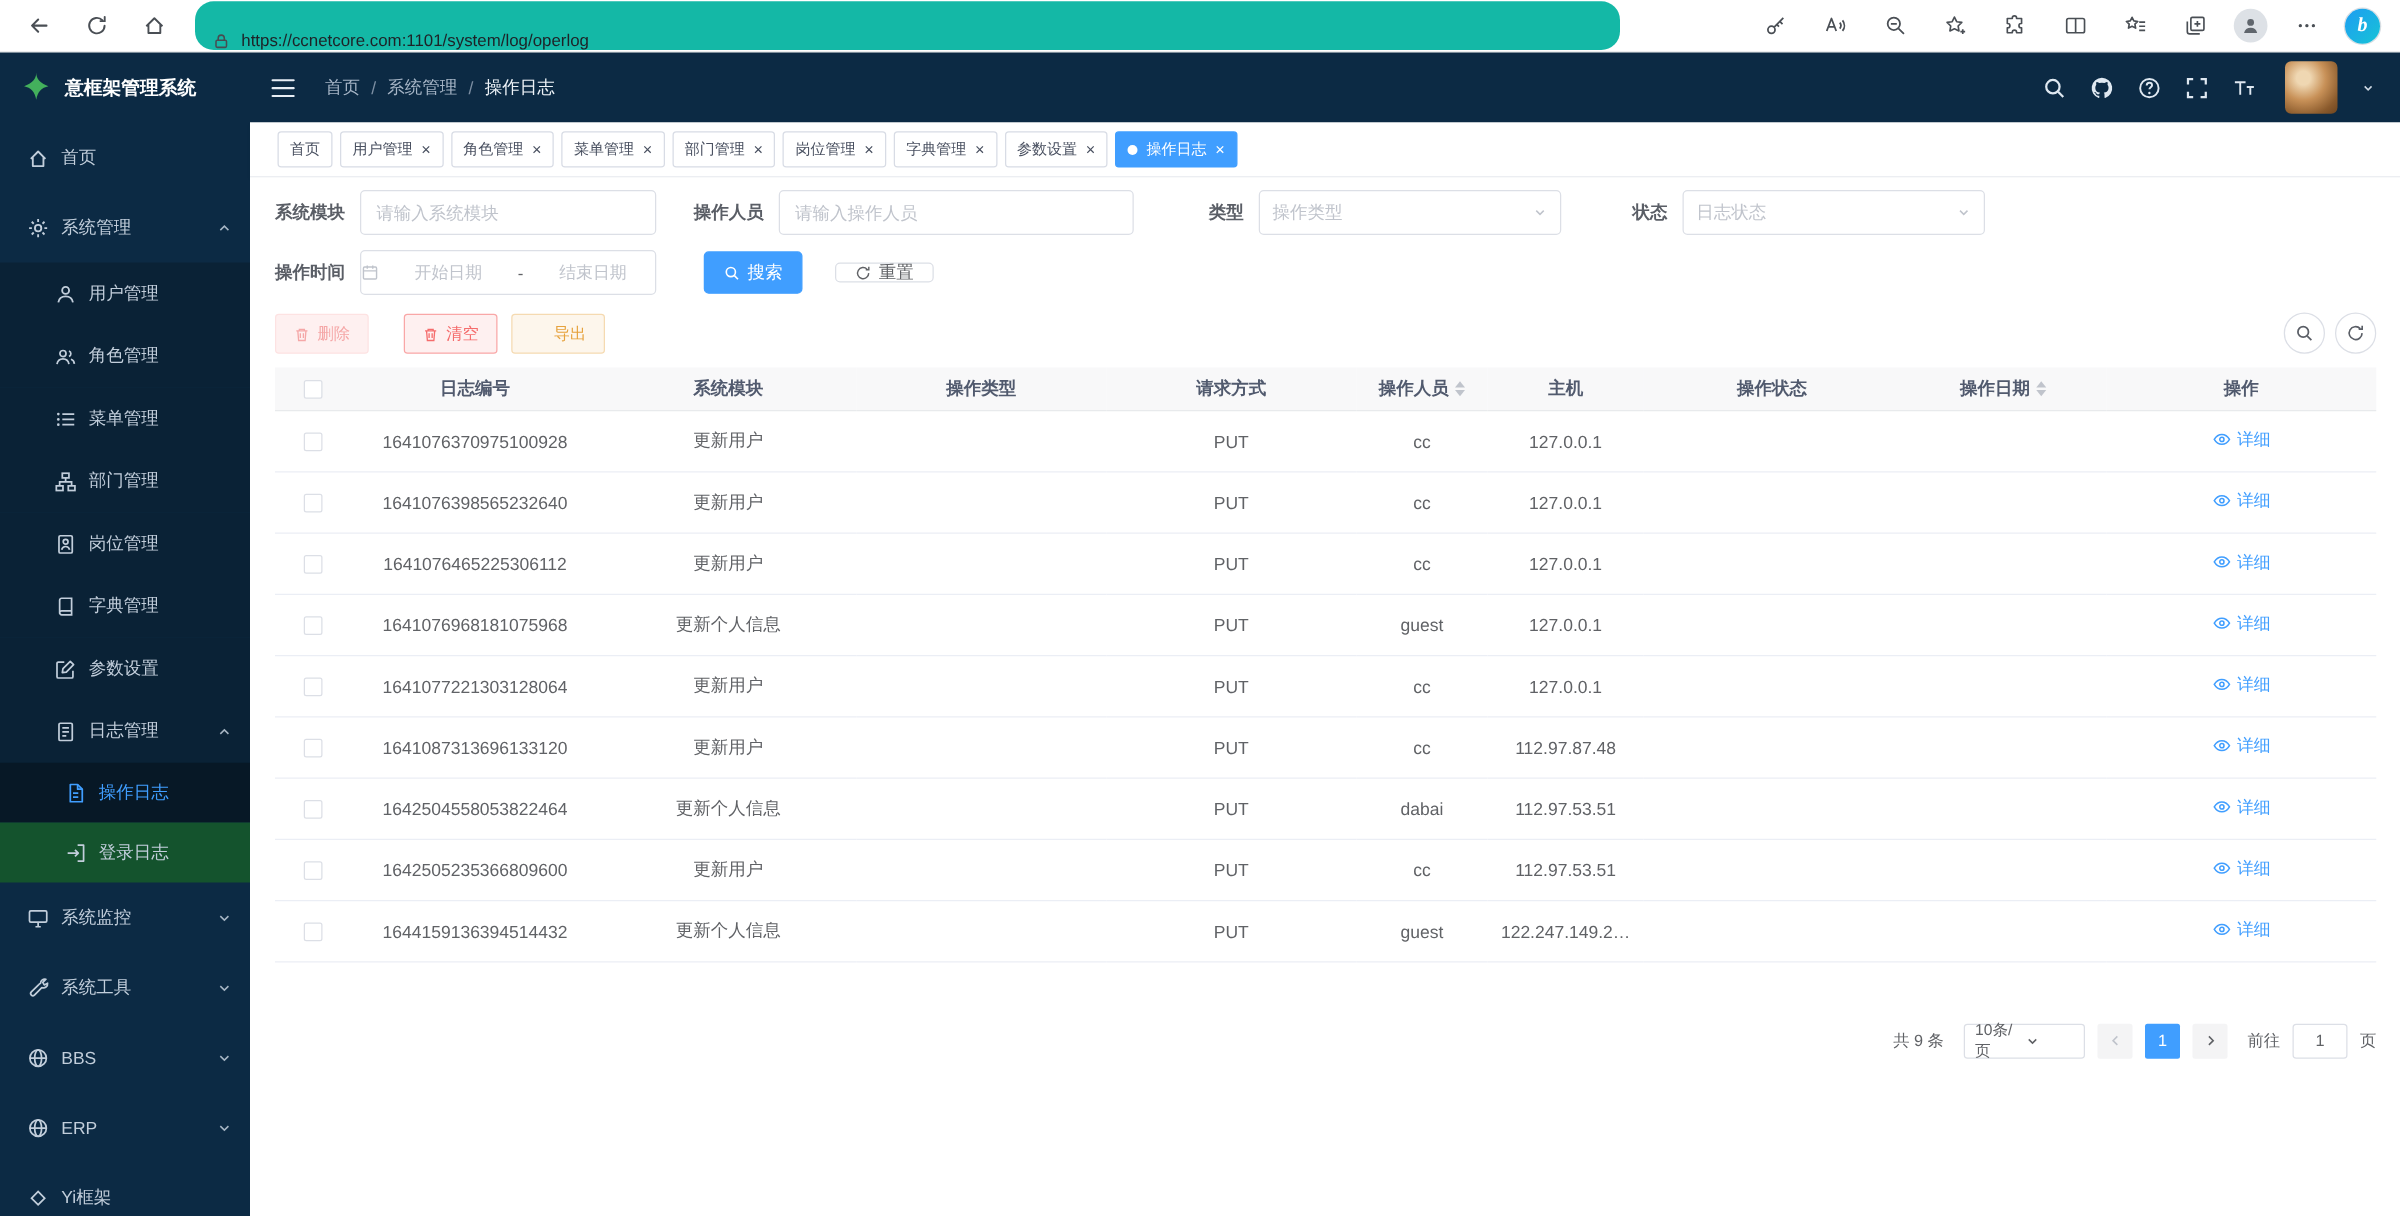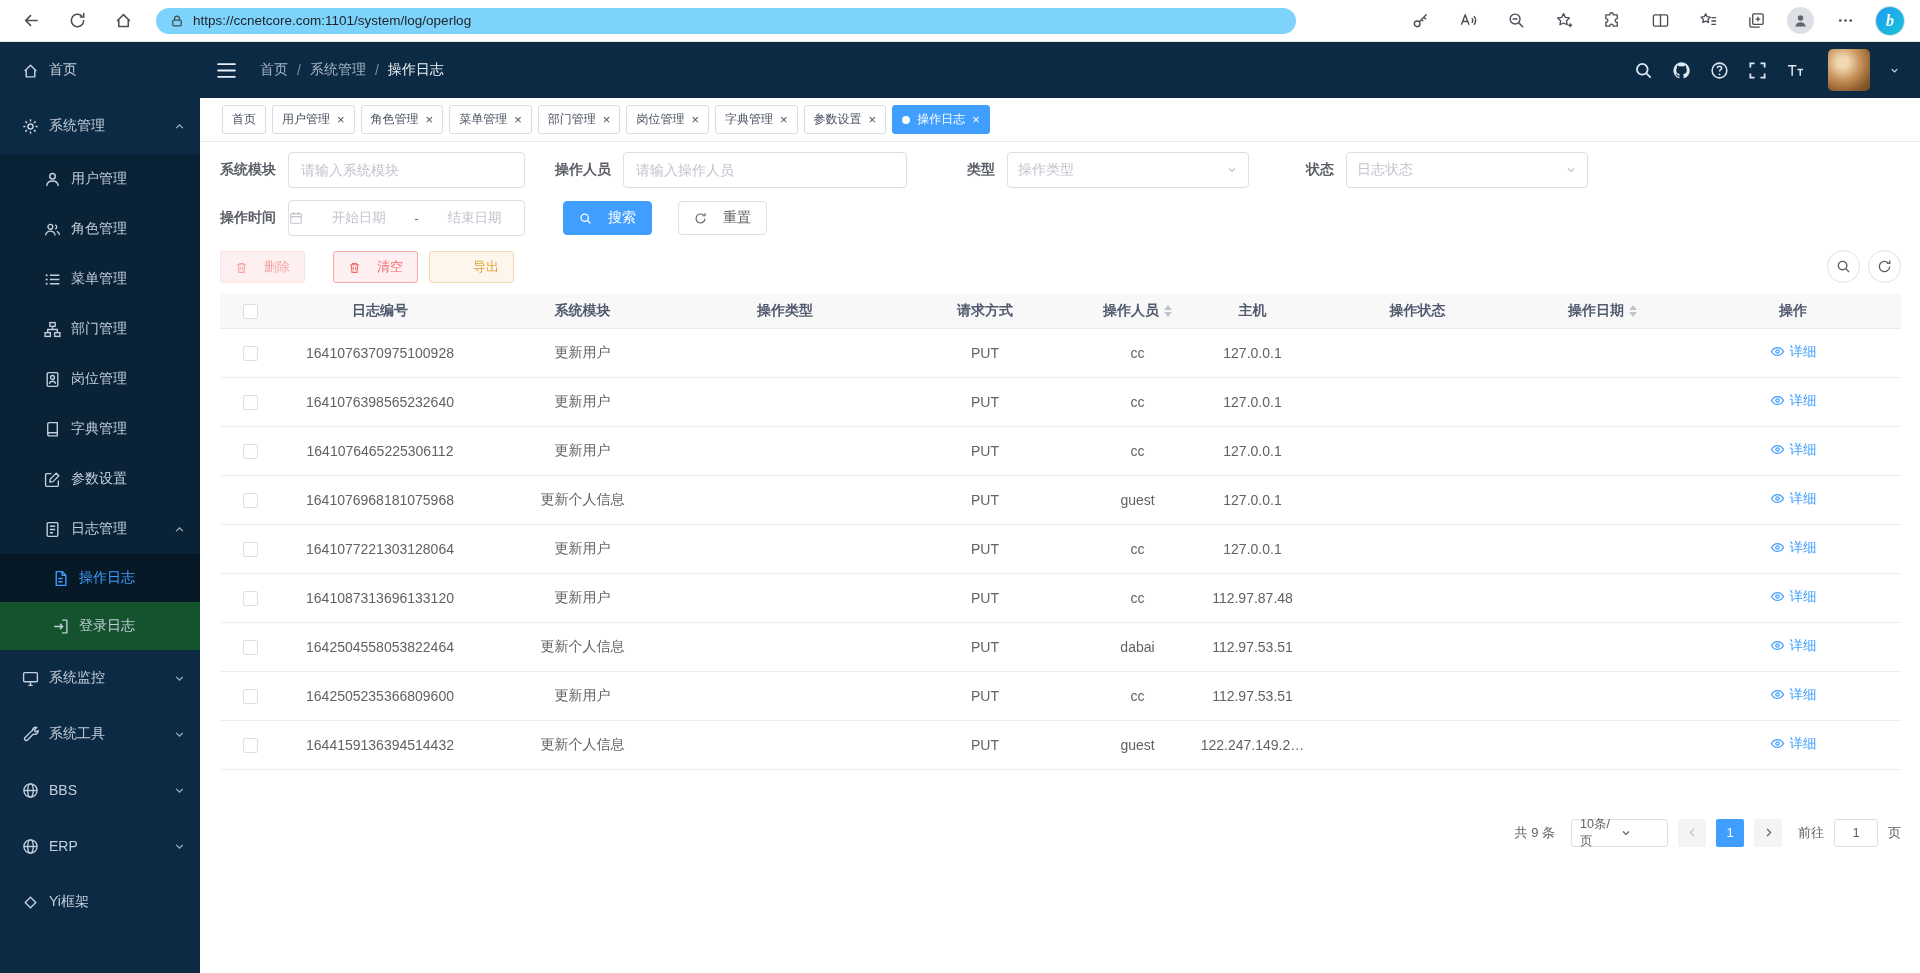--- a/index.html
+++ b/index.html
@@ -5,21 +5,21 @@
   *{box-sizing:border-box;margin:0;padding:0}
   html,body{width:1920px;height:973px;overflow:hidden}
   body{font-family:"Liberation Sans",sans-serif;background:#fff;position:relative}
   svg{display:block}
   button{font-family:inherit}
 
   
   .chrome{height:42px;display:flex;align-items:center;background:#fff;border-bottom:1px solid #e4e6e8;padding:0 14px;gap:12px}
   .cbtn{background:none;border:none;width:34px;height:34px;display:flex;align-items:center;justify-content:center;color:#4a4f55;border-radius:6px;cursor:pointer;flex:0 0 auto}
   .cbtn svg{width:19px;height:19px}
-  .addressbar{flex:1;max-width:1140px;height:26px;background:#7dd3fc;border-radius:15px;display:flex;align-items:center;padding:0 14px;gap:9px;margin:0 4px;color:#474c51;cursor:text}
+  .addressbar{flex:1;max-width:1140px;height:39px;background:#14b8a6;border-radius:15px;display:flex;align-items:flex-end;padding:0 14px;gap:9px;margin:0 4px;color:#474c51;cursor:text}
   .abicon svg{width:14px;height:14px}
   .aburl{font-size:13.5px;color:#1e2227;white-space:nowrap}
   .chrome-right{display:flex;align-items:center;gap:14px;margin-left:auto;padding-right:2px}
   .cavatar{width:27px;height:27px;border-radius:50%;background:#dde1e6;display:flex;align-items:center;justify-content:center;color:#60666d;cursor:pointer}
   .cavatar svg{width:17px;height:17px}
   .bing{width:28px;height:28px;border-radius:50%;background:linear-gradient(135deg,#1e9df2,#17c3d6);display:flex;align-items:center;justify-content:center;color:#fff;font-style:italic;font-weight:bold;font-size:16px;font-family:"Liberation Serif",serif;box-shadow:0 0 0 1px #d7dde2;cursor:pointer}
 
   
   .app{display:flex;height:931px}
   .sidebar{width:200px;background:#0c2a44;flex:0 0 auto;overflow:hidden}
@@ -71,24 +71,24 @@
   .fselect{width:242px;height:36px;border:1px solid #dcdfe6;border-radius:4px;display:flex;align-items:center;padding:0 10px;cursor:pointer;background:#fff}
   .fselect .ph{font-size:14px;color:#c0c4cc;flex:1}
   .dd{color:#c0c4cc}
   .dd svg{width:12px;height:12px}
   .daterange{width:237px;height:36px;border:1px solid #dcdfe6;border-radius:4px;display:flex;align-items:center;padding:0 0;gap:6px;background:#fff;cursor:pointer}
   .daterange .cal{color:#c0c4cc}
   .cal svg{width:14px;height:14px}
   .dph{font-size:13.5px;color:#c0c4cc;flex:1;text-align:center}
   .dsep{font-size:13.5px;color:#606266}
 
-  .btn{display:inline-flex;align-items:center;justify-content:center;gap:16px;border-radius:4px;cursor:pointer;border:1px solid transparent;background:#fff}
+  .btn{display:inline-flex;align-items:center;justify-content:center;gap:6px;border-radius:4px;cursor:pointer;border:1px solid transparent;background:#fff}
   .btn svg{width:13px;height:13px}
   .btn-search{height:34px;padding:0 15px;background:#409eff;border-color:#409eff;color:#fff;font-size:14px;margin-left:38px}
-  .btn-reset{height:34px;padding:0 15px;background:#fff;border-color:#dcdfe6;color:#606266;font-size:14px;margin-left:26px}
+  .btn-reset{height:16px;padding:0 15px;background:#fff;border-color:#dcdfe6;color:#606266;font-size:14px;margin-left:26px}
   .toolrow{display:flex;align-items:flex-end;margin-top:14px}
   .btn-sm{height:32px;padding:0 14px;font-size:13px;border-radius:3px}
   .btn-del{background:#fef0f0;border-color:#fde2e2;color:#f5a7a7;cursor:not-allowed}
   .btn-clear{background:#fef0f0;border-color:#f9a7a7;color:#f56c6c;margin-left:28px}
   .btn-export{background:#fdf6ec;border-color:#f5dab1;color:#e6a23c;margin-left:11px}
   .toolrow-right{margin-left:auto;display:flex;gap:8px}
   .circ{width:33px;height:33px;border-radius:50%;border:1px solid #dcdfe6;background:#fff;display:flex;align-items:center;justify-content:center;color:#5a5e66;cursor:pointer}
   .circ svg{width:15px;height:15px}
 
   
@@ -208,20 +208,28 @@
     </button>
     <span class="bing">
         <span>b</span>
       </span>
   </div>
 </div>
 
 <div class="app">
 
   <aside class="sidebar">
+    <div class="logo">
+      <span>
+        <svg viewBox="0 0 24 24" fill="#43b05c">
+            <path d="M12 21c-1-6-4-9-9-10 6-2 9-5 9-10 0 5 3 8 9 10-5 1-8 4-9 10z"></path>
+          </svg>
+      </span>
+      <span>意框架管理系统</span>
+    </div>
     <nav id="menu">
         <div class="mitem lv1">
           <span class="mi">
             <svg viewBox="0 0 16 16" fill="none" stroke="currentColor" stroke-width="1.4" stroke-linejoin="round">
               <path d="M2.5 8.5 8 3l5.5 5.5M4 7.5V14h8V7.5"></path>
             </svg>
           </span>
           <span class="mlabel">首页</span>
         </div>
         <div class="mitem lv1">

